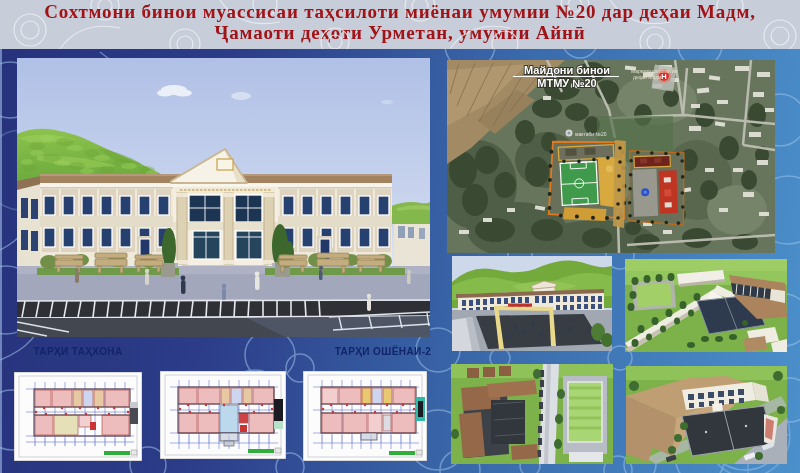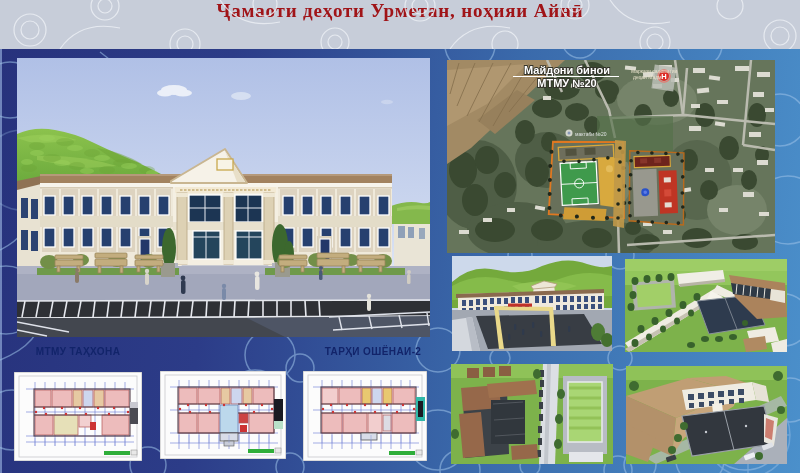--- a/index.html
+++ b/index.html
@@ -82,21 +82,22 @@
           <circle cx="655" cy="42" r="8"></circle>
 <circle cx="730" cy="6" r="13"></circle>
 <circle cx="780" cy="36" r="16"></circle>
           <circle cx="780" cy="36" r="9"></circle>
 <path d="M60 49 Q80 20 120 28"></path>
           <path d="M220 0 Q240 30 280 22"></path>
 <path d="M450 49 Q470 20 510 28"></path>
           <path d="M610 0 Q630 30 670 22"></path>
 </g>
 </svg>
-<div class="l2">Ҷамаоти деҳоти Урметан, ноҳияи Айнӣ</div>
+<div class="l1" style="position:relative">Сохтмони бинои муассисаи таҳсилоти миёнаи умумии №20 дар  деҳаи Мадм,</div>
+<div class="l2">Ҷамаоти деҳоти Урметан, умумии Айнӣ</div>
 </div>
 
 <div class="abs" style="left:17px;top:58px;width:413px;height:279px" id="mainrender">
 <svg width="413" height="279" viewBox="0 0 413 279">
 <defs>
 <linearGradient id="skyg" x1="0" y1="0" x2="0" y2="1">
 <stop offset="0" stop-color="#b0c0e6"></stop>
             <stop offset="0.7" stop-color="#ccd7ef"></stop>
             <stop offset="1" stop-color="#e4eaf7"></stop>
 </linearGradient>
@@ -925,24 +926,24 @@
           <ellipse cx="152" cy="10" rx="5" ry="5"></ellipse>
           <ellipse cx="58" cy="60" rx="4" ry="4"></ellipse>
           <ellipse cx="52" cy="72" rx="4" ry="4"></ellipse>
           <ellipse cx="46" cy="84" rx="4" ry="4"></ellipse>
           <ellipse cx="155" cy="44" rx="4" ry="4"></ellipse>
           <ellipse cx="133" cy="90" rx="4" ry="4"></ellipse>
         </g>
 </svg>
 </div>
 
-<div class="lab" style="left:14px;top:346px;width:128px">МТМУ ТАҲХОНА</div>
-
-
-<div class="lab" style="left:303px;top:346px;width:140px">ТАРҲИ ОШЁНАИ-2</div>
+<div class="lab" style="left:14px;top:346px;width:128px">ТАРҲИ ТАҲХОНА</div>
+
+
+<div class="lab" style="left:313px;top:346px;width:140px">ТАРҲИ ОШЁНАИ-2</div>
 
 <div class="abs" style="left:14px;top:372px;width:128px;height:89px" id="p1">
 <svg width="128" height="89" viewBox="0 0 128 89">
 <rect x="0" y="0" width="128" height="89" fill="#fcfcfc"></rect>
 <rect x="0" y="0" width="128" height="89" fill="none" stroke="#b8b8b8" stroke-width="1"></rect>
 <rect x="5" y="4" width="118" height="81" fill="none" stroke="#c8c8cc" stroke-width="0.8"></rect>
 
 <g stroke="#5566cc" stroke-width="0.6" opacity="0.9">
 <line x1="21" y1="10" x2="21" y2="74"></line>
           <line x1="31" y1="10" x2="31" y2="74"></line>

